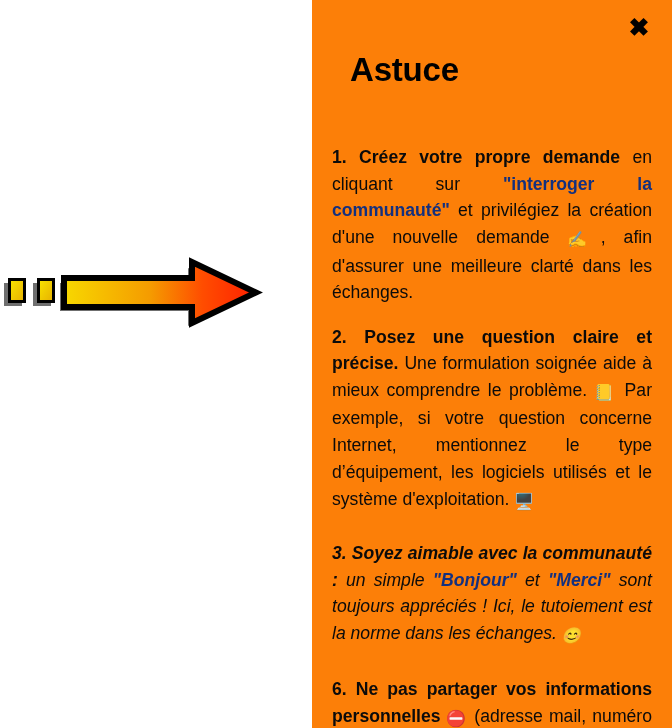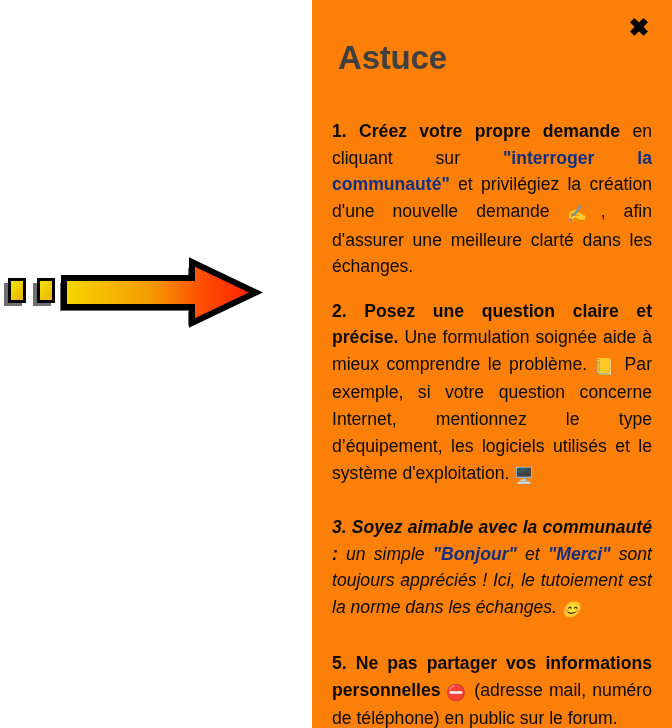--- a/index.html
+++ b/index.html
@@ -54,37 +54,37 @@
     justify-content: center;
     font-size: 25px;
     font-weight: bold;
     line-height: 1;
     color: #000000;
     cursor: pointer;
     user-select: none;
   }
 
   #panel-title {
-    margin: 6px;
+    margin: 18px;
     padding-top: 33px;
     font-size: 33px;
     font-weight: bold;
-    color: #404040;
+    color: #000000;
     letter-spacing: -0.2px;
   }
 
   .tip-block {
     color: #0b0b0b;
     font-size: 17.6px;
     line-height: 1.52;
     text-align: justify;
     margin-top: 26px;
     word-spacing: 0px;
   }
-  #tip-1 { margin-top: 41px; }
+  #tip-1 { margin-top: 55px; }
   #tip-2 { margin-top: 14px; }
   #tip-3 { margin-top: 26px; font-style: italic; }
   #tip-4 { margin-top: 28px; }
 
   .tip-block b, .strong {
     font-weight: bold;
   }
   .link-text {
     color: #13307f;
     font-weight: bold;
@@ -143,16 +143,16 @@
 
   <p class="tip-block" id="tip-2">
     <b>2. Posez une question claire et précise.</b><span> Une formulation soignée aide à mieux comprendre le problème. </span><span class="emoji">📒</span><span> Par exemple, si votre question concerne Internet, mentionnez le type d’équipement, les logiciels utilisés et le système d'exploitation. </span><span class="emoji">🖥️</span>
   </p>
 
   <p class="tip-block" id="tip-3">
     <b>3. Soyez aimable avec la communauté :</b><span> un simple </span><span class="link-text">"Bonjour"</span><span> et </span><span class="link-text">"Merci"</span><span> sont toujours appréciés ! Ici, le tutoiement est la norme dans les échanges. </span><span class="emoji">😊</span>
   </p>
 
   <p class="tip-block" id="tip-4">
-    <b>5. Ne pas partager vos informations personnelles</b><span> </span><span class="emoji">⛔</span><span> (adresse mail, numéro de téléphone) en public sur le forum.</span>
+    <b>6. Ne pas partager vos informations personnelles</b><span> </span><span class="emoji">⛔</span><span> (adresse mail, numéro de téléphone) en public sur le forum.</span>
   </p>
 
 </div>
 
 </body></html>

